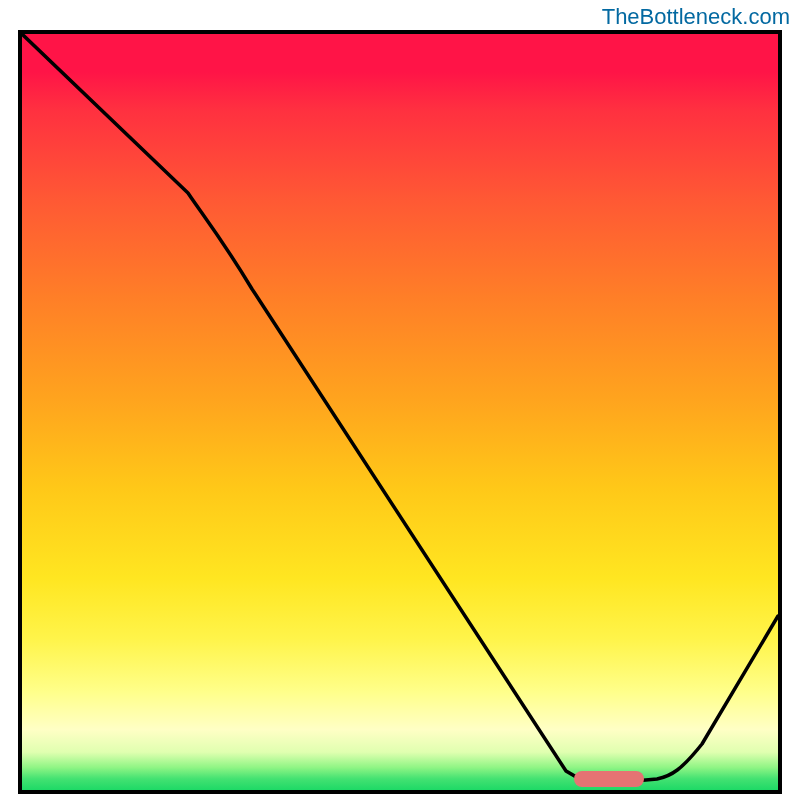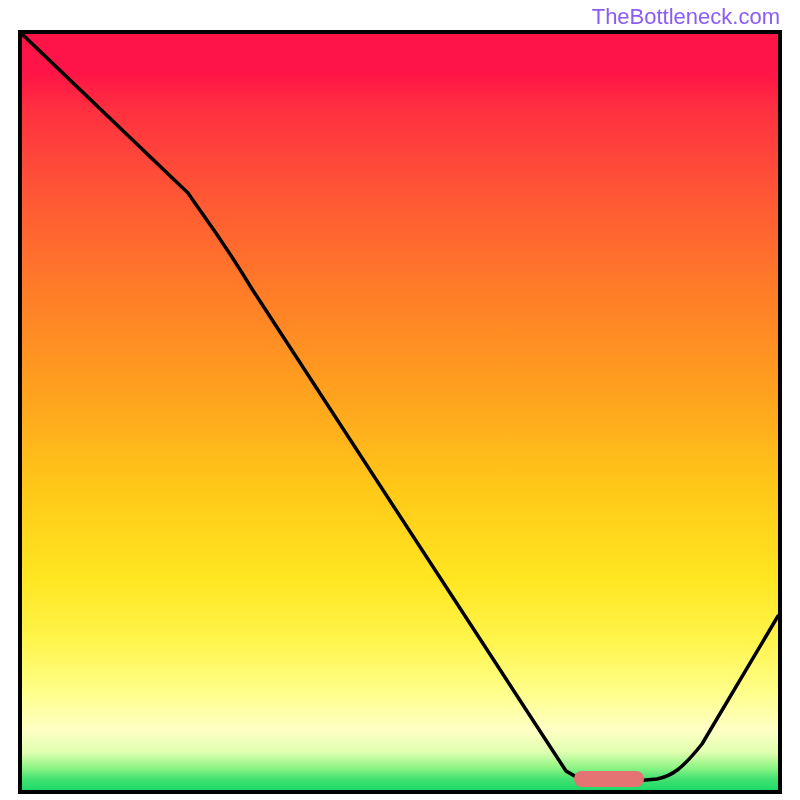--- a/index.html
+++ b/index.html
@@ -7,23 +7,23 @@
     width: 800px;
     height: 800px;
     background: #ffffff;
     font-family: Arial, sans-serif;
     position: relative;
     overflow: hidden;
   }
   .watermark {
     position: absolute;
     top: 4px;
-    right: 20px;
+    right: 10px;
     font-size: 22px;
-    color: #8b5cf6;
+    color: #0369a1;
     font-family: Arial, sans-serif;
     z-index: 10;
   }
   .chart-container {
     position: absolute;
     top: 30px;
     left: 18px;
     width: 764px;
     height: 764px;
     border: 4px solid #000000;

